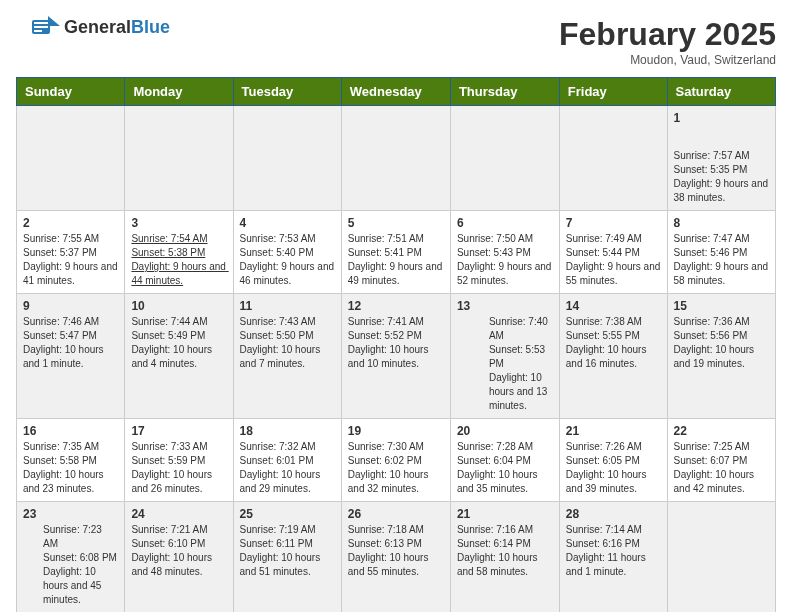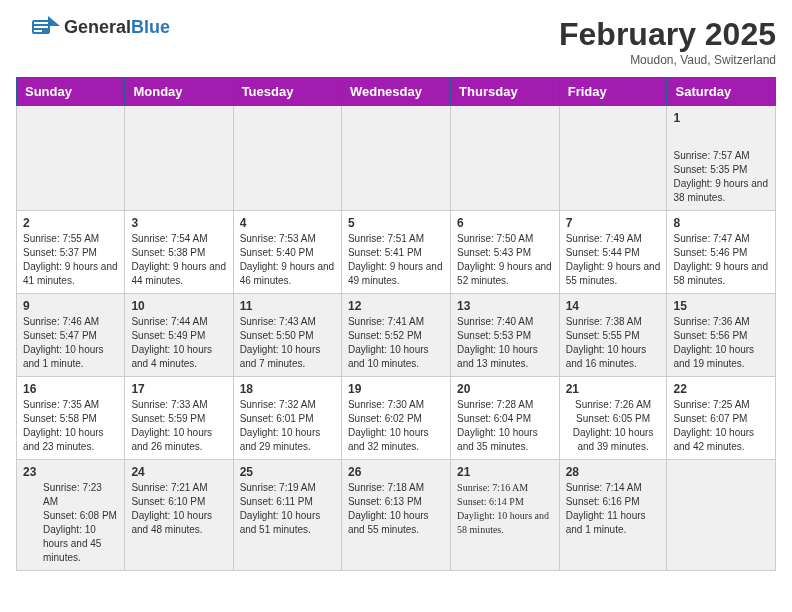--- a/index.html
+++ b/index.html
@@ -48,21 +48,21 @@
     .location-title {
       font-size: 12px;
       color: #555;
     }
     .calendar {
       width: 100%;
       border-collapse: collapse;
       border: 1px solid #ccc;
     }
     .calendar th {
-      background-color: #a21caf;
+      background-color: #4d7c0f;
       color: white;
       padding: 6px 8px;
       font-size: 13px;
       text-align: left;
       border: 1px solid #1f6090;
     }
     .calendar td {
       vertical-align: top;
       padding: 5px 6px;
       border: 1px solid #ccc;
@@ -147,21 +147,21 @@
       </tr>
       <tr>
         <td>
           <span class="day-number">2</span>
           <div class="day-info" style="white-space: pre-wrap;">Sunrise: 7:55 AM
 Sunset: 5:37 PM
 Daylight: 9 hours and 41 minutes.</div>
         </td>
         <td>
           <span class="day-number">3</span>
-          <div class="day-info" style="white-space: pre-wrap;">Sunrise: 7:54 AM
+          <div class="day-info" style="white-space: pre-wrap; text-decoration: underline;">Sunrise: 7:54 AM
 Sunset: 5:38 PM
 Daylight: 9 hours and 44 minutes.</div>
         </td>
         <td>
           <span class="day-number">4</span>
           <div class="day-info" style="white-space: pre-wrap;">Sunrise: 7:53 AM
 Sunset: 5:40 PM
 Daylight: 9 hours and 46 minutes.</div>
         </td>
         <td>
@@ -209,21 +209,21 @@
 Daylight: 10 hours and 7 minutes.</div>
         </td>
         <td>
           <span class="day-number">12</span>
           <div class="day-info" style="white-space: pre-wrap;">Sunrise: 7:41 AM
 Sunset: 5:52 PM
 Daylight: 10 hours and 10 minutes.</div>
         </td>
         <td>
           <span class="day-number">13</span>
-          <div class="day-info" style="white-space: pre-wrap;">Sunrise: 7:40 AM
+          <div class="day-info" style="white-space: pre-wrap; margin-left: 32px;">Sunrise: 7:40 AM
 Sunset: 5:53 PM
 Daylight: 10 hours and 13 minutes.</div>
         </td>
         <td>
           <span class="day-number">14</span>
           <div class="day-info" style="white-space: pre-wrap;">Sunrise: 7:38 AM
 Sunset: 5:55 PM
 Daylight: 10 hours and 16 minutes.</div>
         </td>
         <td>
@@ -259,21 +259,21 @@
 Daylight: 10 hours and 32 minutes.</div>
         </td>
         <td>
           <span class="day-number">20</span>
           <div class="day-info" style="white-space: pre-wrap;">Sunrise: 7:28 AM
 Sunset: 6:04 PM
 Daylight: 10 hours and 35 minutes.</div>
         </td>
         <td>
           <span class="day-number">21</span>
-          <div class="day-info" style="white-space: pre-wrap; text-align: center;">Sunrise: 7:26 AM
+          <div class="day-info" style="white-space: pre-wrap;">Sunrise: 7:26 AM
 Sunset: 6:05 PM
 Daylight: 10 hours and 39 minutes.</div>
         </td>
         <td>
           <span class="day-number">22</span>
           <div class="day-info" style="white-space: pre-wrap;">Sunrise: 7:25 AM
 Sunset: 6:07 PM
 Daylight: 10 hours and 42 minutes.</div>
         </td>
       </tr>
@@ -297,21 +297,21 @@
 Daylight: 10 hours and 51 minutes.</div>
         </td>
         <td>
           <span class="day-number">26</span>
           <div class="day-info" style="white-space: pre-wrap;">Sunrise: 7:18 AM
 Sunset: 6:13 PM
 Daylight: 10 hours and 55 minutes.</div>
         </td>
         <td>
           <span class="day-number">21</span>
-          <div class="day-info" style="white-space: pre-wrap; font-family: Liberation Serif, serif;">Sunrise: 7:16 AM
+          <div class="day-info" style="white-space: pre-wrap;">Sunrise: 7:16 AM
 Sunset: 6:14 PM
 Daylight: 10 hours and 58 minutes.</div>
         </td>
         <td>
           <span class="day-number">28</span>
           <div class="day-info" style="white-space: pre-wrap;">Sunrise: 7:14 AM
 Sunset: 6:16 PM
 Daylight: 11 hours and 1 minute.</div>
         </td>
         <td class="empty"></td>

